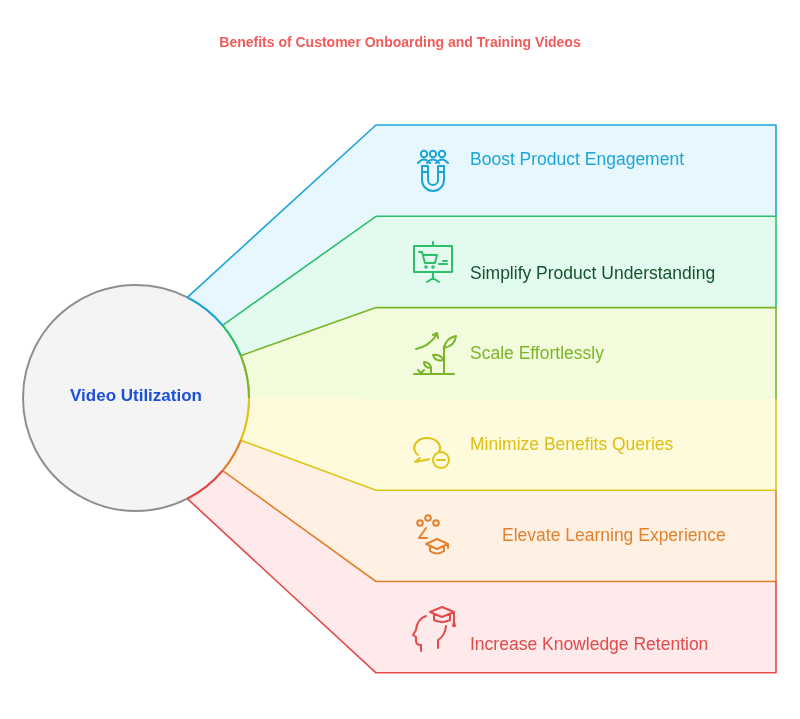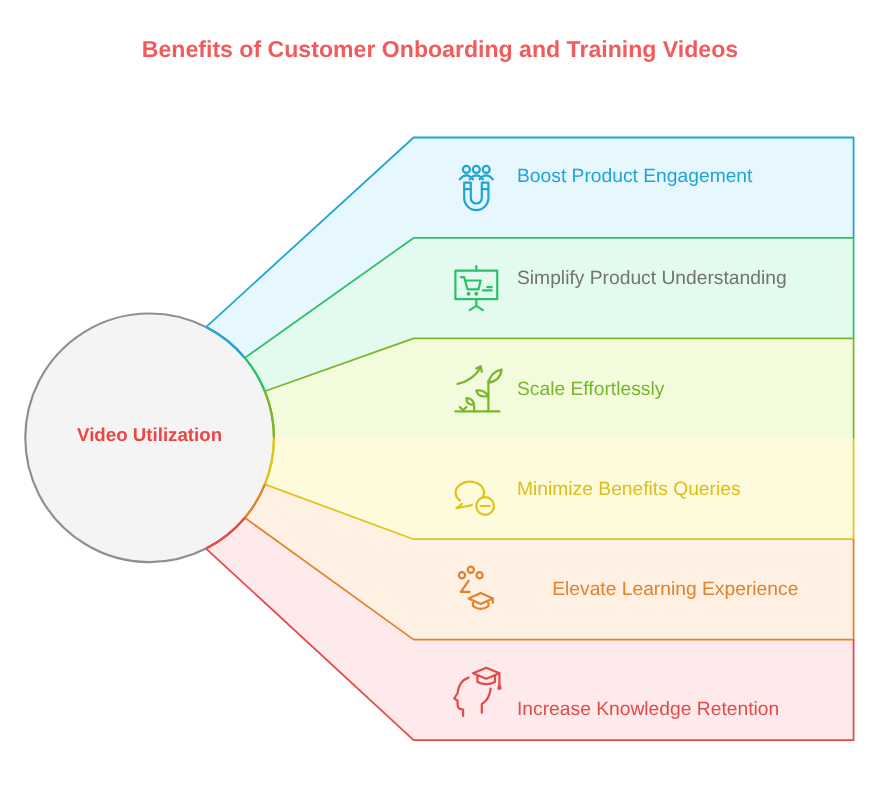--- a/index.html
+++ b/index.html
@@ -1,24 +1,24 @@
 <!DOCTYPE html>
 <html><head>
   <meta charset="utf-8">
   <style>
     html, body { margin: 0; padding: 0; background: #ffffff; }
     body { width: 800px; height: 719px; position: relative; overflow: hidden;
            font-family: "Liberation Sans", "DejaVu Sans", sans-serif; }
     #title { position: absolute; left: 0; top: 34px; width: 800px; text-align: center;
-             font-size: 21px; font-weight: bold; color: #f15b5b; letter-spacing: 0; }
+             font-size: 14px; font-weight: bold; color: #f15b5b; letter-spacing: 0; }
     #diagram { position: absolute; left: 0; top: 0; }
     .band-label { position: absolute; left: 470px; font-size: 17.5px; line-height: 23px; }
     .band-icon { position: absolute; left: 408px; width: 50px; height: 50px; }
     #hub-label { position: absolute; left: 23px; width: 226px; top: 386px; text-align: center;
-                 font-size: 17px; font-weight: bold; color: #ef4444; }
+                 font-size: 17px; font-weight: bold; color: #1d4ed8; }
   </style>
 </head>
 <body>
 
 <div id="title">Benefits of Customer Onboarding and Training Videos</div>
 
 <svg id="diagram" width="800" height="719" xmlns="http://www.w3.org/2000/svg">
     <path d="M 187.30092647056878 297.31626276671443 L 376 125 L 776 125 L 776 216.3 L 376 216.3 L 222.5630220724445 325.3650001054211 A 113 113 0 0 0 187.30092647056878 297.31626276671443 Z" fill="#e6f7fd" stroke="none"></path>
     <path d="M 222.5630220724445 325.3650001054211 L 376 216.3 L 776 216.3 L 776 307.6 L 376 307.6 L 240.77177556604698 355.6694549440019 A 113 113 0 0 0 222.5630220724445 325.3650001054211 Z" fill="#e3fbef" stroke="none"></path>
     <path d="M 240.77177556604698 355.6694549440019 L 376 307.6 L 776 307.6 L 776 398.9 L 376 398.9 L 249 398 A 113 113 0 0 0 240.77177556604698 355.6694549440019 Z" fill="#f2fcdd" stroke="none"></path>
@@ -67,21 +67,21 @@
       <g fill="none" stroke="#2fbf6a" stroke-width="2" stroke-linecap="round" stroke-linejoin="round">
       <path d="M25 5 v4"></path>
         <rect x="6" y="9" width="38" height="26"></rect>
       <path d="M11 15 h3 l3 11 h10 l2 -8 h-14"></path>
         <circle cx="18" cy="30" r="0.8"></circle>
         <circle cx="25" cy="30" r="0.8"></circle>
       <path d="M31 27 h8 M35 24 h4"></path>
       <path d="M25 35 v6 M19 45 l6 -4 l6 4"></path>
       </g>
     </svg>
-    <div class="band-label" style="color: #737373; top: 241px;">
+    <div class="band-label" style="color: #14532d; top: 262px;">
       <div>Simplify Product Understanding</div>
     </div>
     <svg viewBox="0 0 50 50" class="band-icon" style="top: 328.25px;">
       <g fill="none" stroke="#7ab52a" stroke-width="2" stroke-linecap="round" stroke-linejoin="round">
       <path d="M6 46 h40"></path>
       <path d="M8 21 q14 -3 21 -15 M25 7 l4 -2 l1 5"></path>
       <path d="M36 46 v-28 M36 20 q2 -10 12 -12 q-1 10 -12 12"></path>
       <path d="M36 32 q-4 -6 -11 -5 q2 7 11 5"></path>
       <path d="M23 46 v-7 M23 40 q-1 -6 -7 -6 q0 6 7 6"></path>
       <path d="M10 42 l3 3 l3 -3 M13 45 v1"></path>

